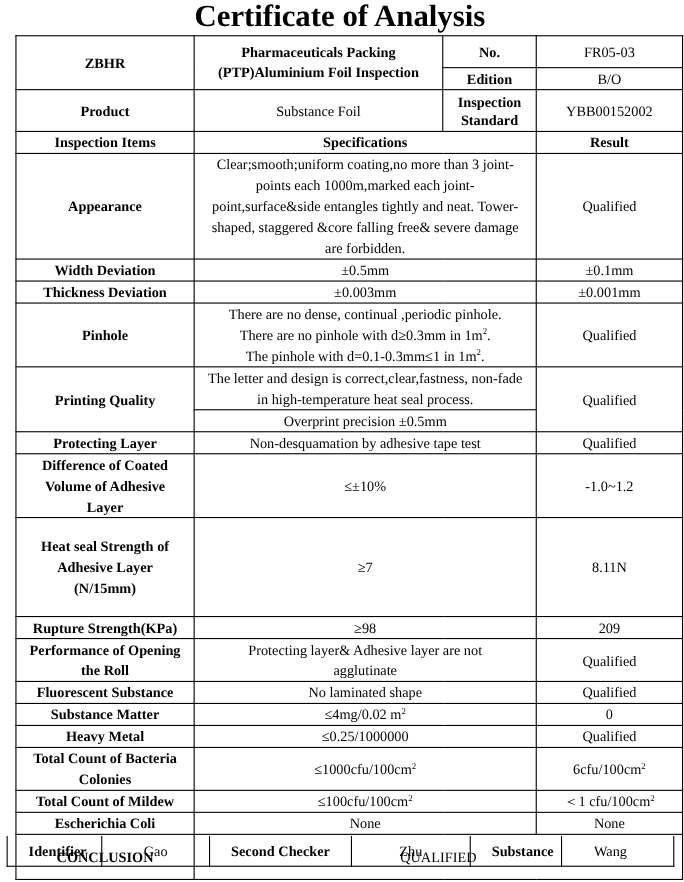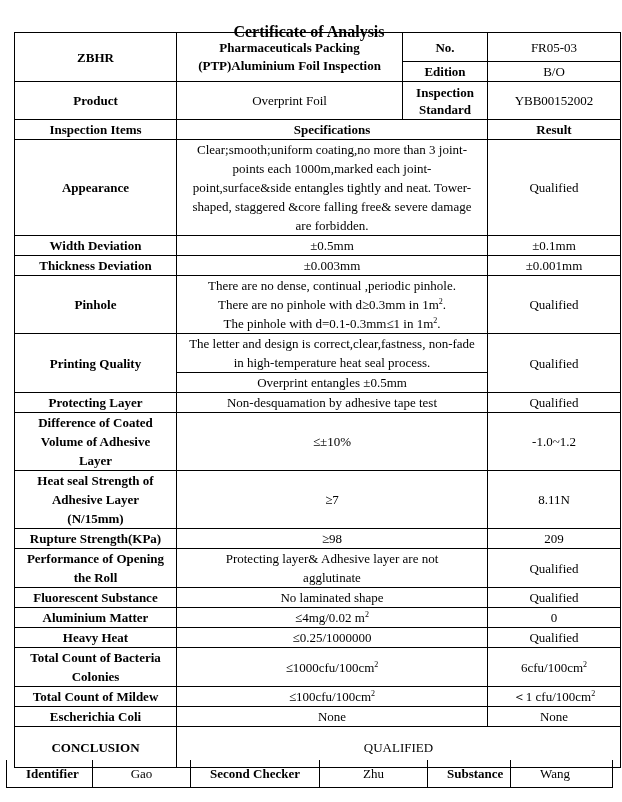--- a/index.html
+++ b/index.html
@@ -1,19 +1,19 @@
 <!DOCTYPE html>
 <html><head>
 <meta charset="utf-8">
 <style>
   html, body { margin: 0; padding: 0; background: #ffffff; }
   body { width: 622px; height: 802px; position: relative; overflow: hidden;
          font-family: "Liberation Serif", "DejaVu Serif", serif; color: #000; }
-  .title { position: absolute; left: 0; top: 16px; width: 618px; text-align: center;
-           font-size: 16px; font-weight: bold; line-height: 32px; }
+  .title { position: absolute; left: 0; top: 0; width: 618px; text-align: center;
+           font-size: 28px; font-weight: bold; line-height: 32px; }
   table.coa { position: absolute; left: 14px; top: 32px; border-collapse: collapse;
               table-layout: fixed; width: 606px; border: 1.5px solid #000; }
   table.coa td { border: 1px solid #000; padding: 0 3px; text-align: center;
                  vertical-align: middle; font-size: 13px; line-height: 19px; overflow: hidden; }
   td.b { font-weight: bold; font-size: 13.5px; }
   td.logo { font-size: 22px; font-weight: bold; }
   td.left { text-align: left; margin-left: 34px; }
   td.hdr { font-weight: bold; font-size: 13.5px; margin-left: 20px; }
   sup { font-size: 8px; vertical-align: 5px; line-height: 0; }
   table.foot { position: absolute; left: 6px; top: 760px; border-collapse: collapse;
@@ -39,21 +39,21 @@
     <td class="b" rowspan="2" style="line-height:18px">Pharmaceuticals Packing (PTP)Aluminium Foil Inspection</td>
     <td class="b">No.</td>
     <td>FR05-03</td>
   </tr>
   <tr style="height:19px">
     <td class="b">Edition</td>
     <td>B/O</td>
   </tr>
   <tr style="height:38px">
     <td class="b">Product</td>
-    <td>Overprint Foil</td>
+    <td>Substance Foil</td>
     <td class="b" style="line-height:17px">Inspection Standard</td>
     <td>YBB00152002</td>
   </tr>
   <tr style="height:19px">
     <td class="hdr">Inspection Items</td>
     <td class="hdr" colspan="2">Specifications</td>
     <td class="hdr">Result</td>
   </tr>
 
   <tr style="height:95px">
@@ -81,59 +81,59 @@
     </td>
     <td>Qualified</td>
   </tr>
 
   <tr style="height:38px">
     <td class="b" rowspan="2">Printing Quality</td>
     <td colspan="2" style="padding:0 10px">The letter and design is correct,clear,fastness, non-fade in high-temperature heat seal process.</td>
     <td rowspan="2">Qualified</td>
   </tr>
   <tr style="height:19px">
-    <td colspan="2">Overprint entangles    ±0.5mm</td>
+    <td colspan="2">Overprint precision    ±0.5mm</td>
   </tr>
   <tr style="height:20px">
     <td class="b">Protecting Layer</td>
     <td colspan="2">Non-desquamation by adhesive tape test</td>
     <td>Qualified</td>
   </tr>
   <tr style="height:56px">
     <td class="b" style="padding:0 14px">Difference of Coated Volume of Adhesive Layer</td>
     <td colspan="2">≤±10%</td>
     <td>-1.0~1.2</td>
   </tr>
   <tr style="height:57px">
-    <td class="b" style="padding:0 12px">Heat seal Strength of Adhesive Layer (N/15mm)</td>
+    <td class="b" style="padding:16px 12px">Heat seal Strength of Adhesive Layer (N/15mm)</td>
     <td colspan="2">≥7</td>
     <td>8.11N</td>
   </tr>
   <tr style="height:19px">
     <td class="b">Rupture Strength(KPa)</td>
     <td colspan="2">≥98</td>
     <td>209</td>
   </tr>
   <tr style="height:38px">
     <td class="b" style="padding:0 6px">Performance of Opening the Roll</td>
     <td colspan="2" style="padding:0 28px">Protecting layer&amp; Adhesive layer are not agglutinate</td>
     <td>Qualified</td>
   </tr>
   <tr style="height:20px">
     <td class="b">Fluorescent Substance</td>
     <td colspan="2">No laminated shape</td>
     <td>Qualified</td>
   </tr>
   <tr style="height:19px">
-    <td class="b">Aluminium Matter</td>
+    <td class="b">Substance Matter</td>
     <td colspan="2"><span>≤4mg/0.02 m</span><sup>2</sup></td>
     <td>0</td>
   </tr>
   <tr style="height:19px">
-    <td class="b">Heavy Heat</td>
+    <td class="b">Heavy Metal</td>
     <td colspan="2">≤0.25/1000000</td>
     <td>Qualified</td>
   </tr>
   <tr style="height:38px">
     <td class="b">Total Count of Bacteria Colonies</td>
     <td colspan="2"><span>≤1000cfu/100cm</span><sup>2</sup></td>
     <td><span>6cfu/100cm</span><sup>2</sup></td>
   </tr>
   <tr style="height:20px">
     <td class="b">Total Count of Mildew</td>

